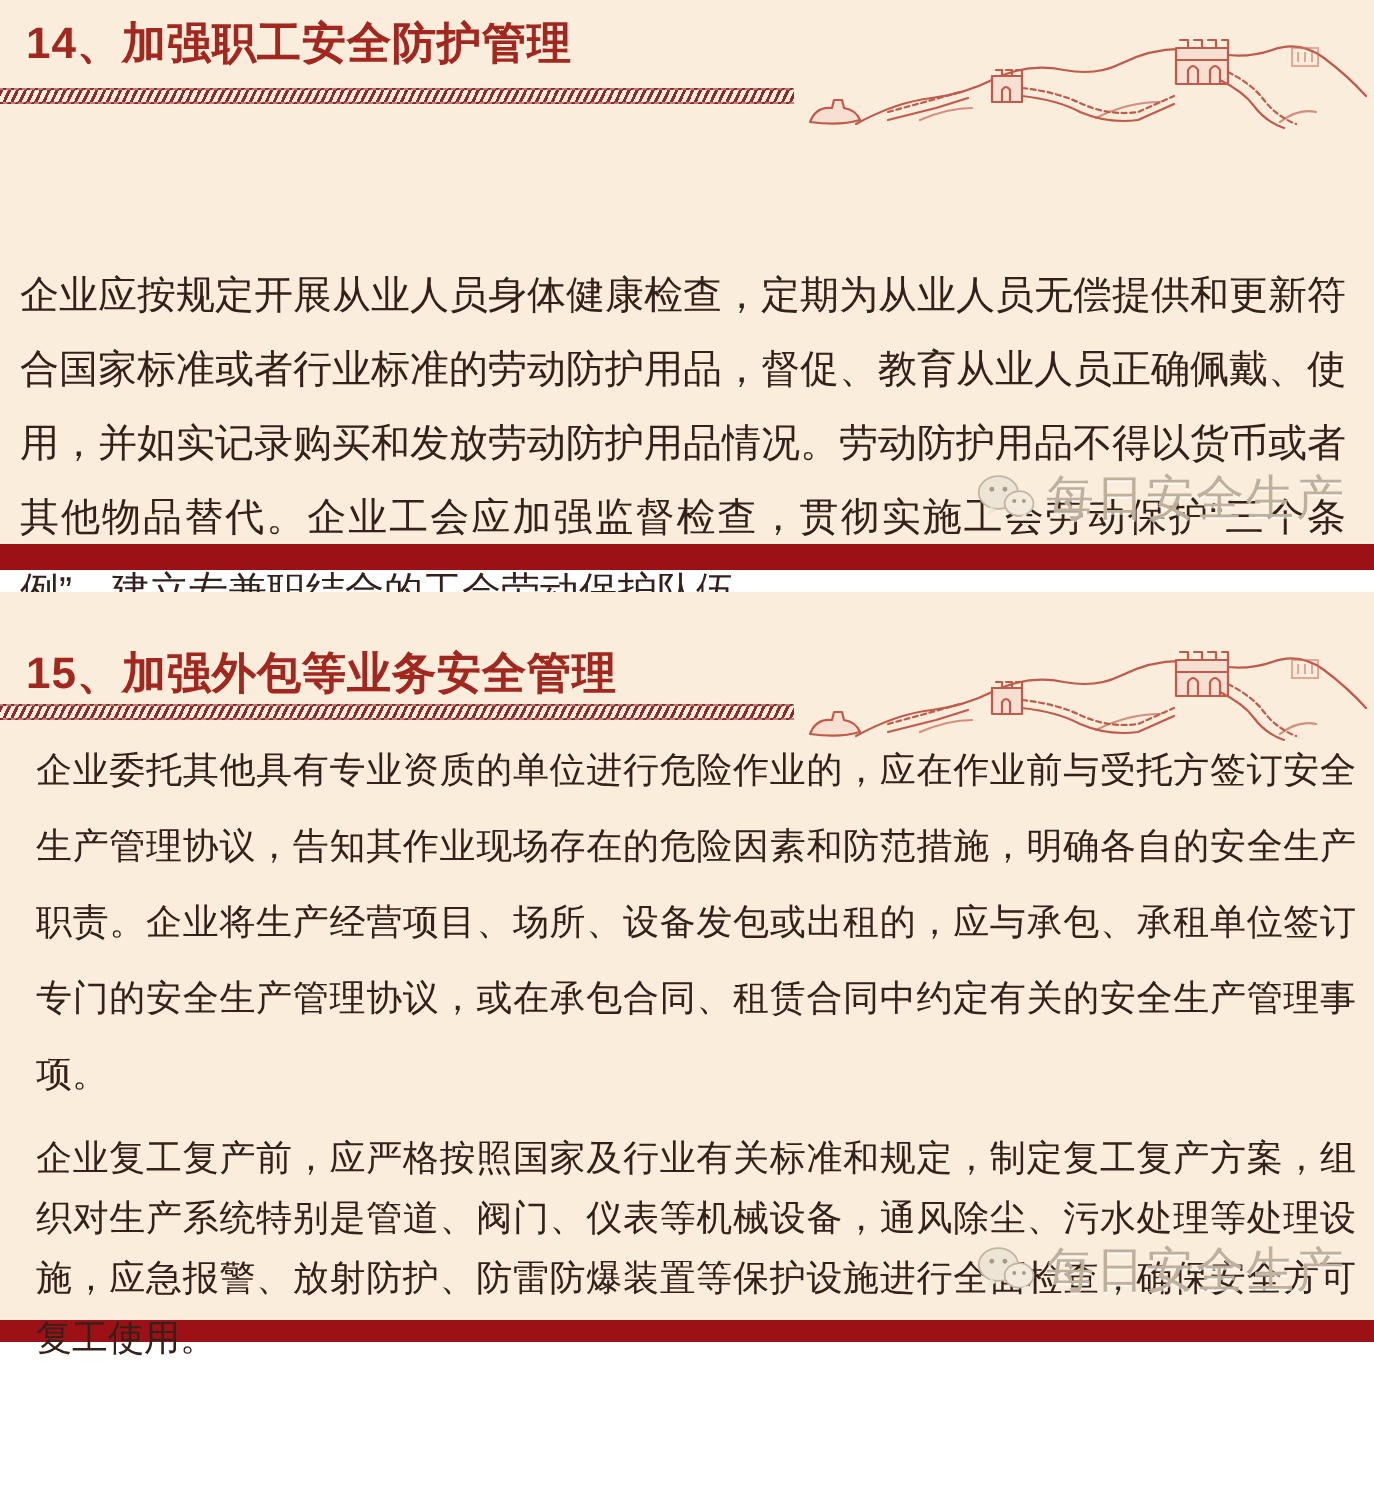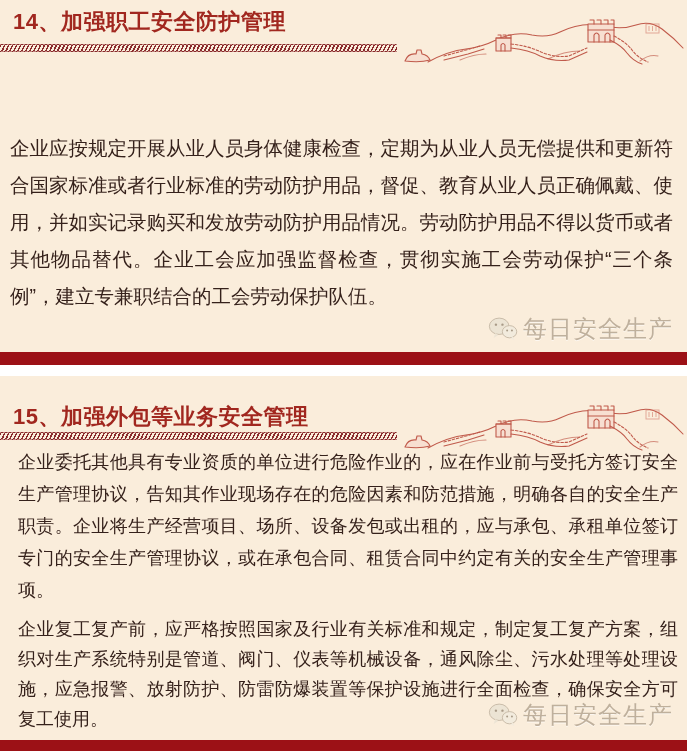--- a/index.html
+++ b/index.html
@@ -5,21 +5,21 @@
   * { margin:0; padding:0; box-sizing:border-box; }
   html,body { background:#ffffff; }
   body {
     width:687px; height:751px;
     font-family:"Liberation Sans", sans-serif;
     overflow:hidden;
   }
   .page { position:relative; width:687px; height:751px; background:#ffffff; overflow:hidden; }
 
   .card { position:relative; background:#faeddb; }
-  .card.c1 { height:352px; }
+  .card.c1 { height:272px; }
   .card.c2 { height:364px; margin-top:11px; }
 
   .hdr {
     position:absolute; left:13px;
     color:#a1271f; font-size:22px; font-weight:bold;
     letter-spacing:0.5px; white-space:nowrap;
   }
   .c1 .hdr { top:7px; }
   .c2 .hdr { top:26px;text-align:center; }
 
@@ -35,21 +35,21 @@
   .c2 .divider { top:56px; }
 
   .wall { position:absolute; right:0; width:287px; height:52px; }
   .c1 .wall { top:16px; }
   .c2 .wall { top:26px; }
 
   .bodytext { position:absolute; color:#35211b; text-align:justify; }
   .c1 .bodytext { top:130px; left:10px;  right:14px; font-size:19.5px; }
   .c2 .bodytext { top:70px;  left:18px;  right:9px;  font-size:18px; }
   .c1 .bodytext p { line-height:37px; }
-  .c2 .bodytext p.para1 { line-height:32px; }
+  .c2 .bodytext p.para1 { line-height:38px; }
   .c2 .bodytext p.para2 { line-height:30px; margin-top:8px; }
 
   .watermark {
     position:absolute; display:flex; align-items:center; gap:5px;
     color:#bfb09c; font-size:24px; letter-spacing:1px; white-space:nowrap;
     text-shadow:0 1px 0 rgba(255,255,255,.6);
   }
   .c1 .watermark { right:14px; bottom:7px; }
   .c2 .watermark { right:14px; bottom:9px; }
   .wm-icon { width:30px; height:24px; flex:none; }

